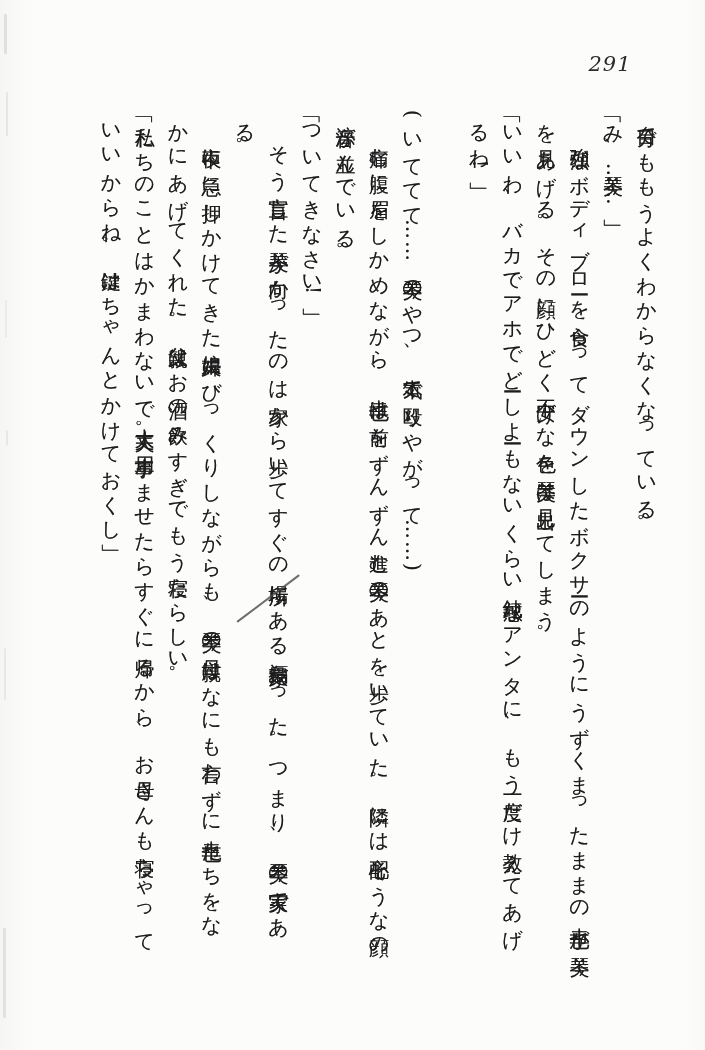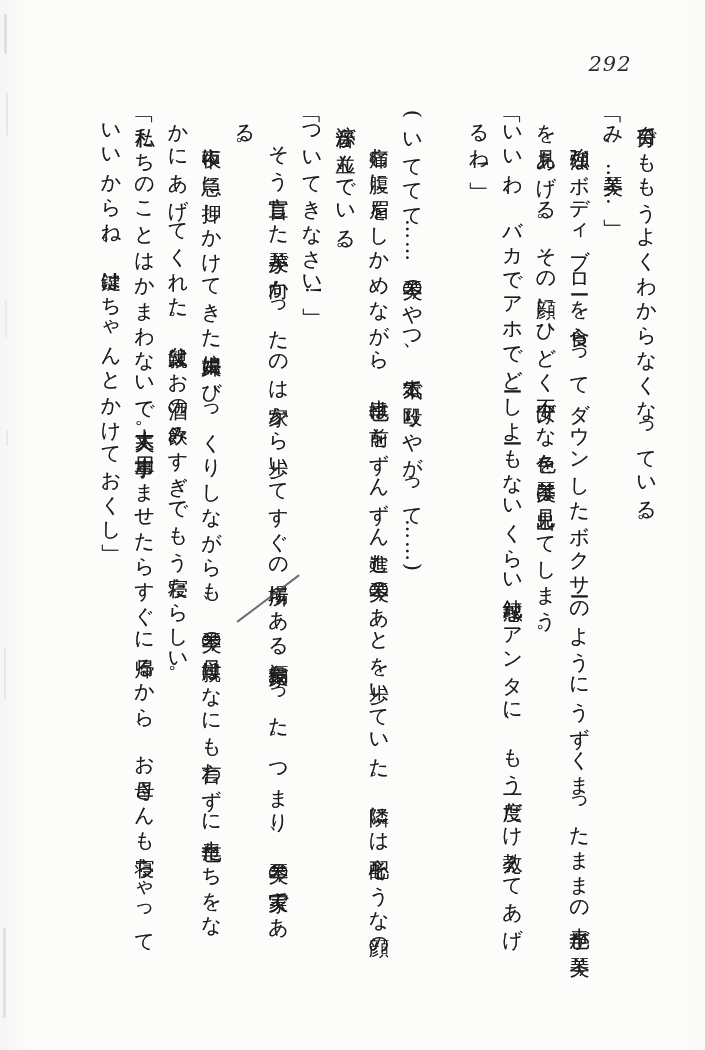--- a/index.html
+++ b/index.html
@@ -68,21 +68,21 @@
   .ea3 { left: 5px; top: 300px; width: 2px; height: 38px; opacity: .08; }
   .ea4 { left: 6px; top: 430px; width: 2px; height: 16px; opacity: .10; }
   .ea5 { left: 4px; top: 648px; width: 2px; height: 52px; opacity: .10; }
   .ea6 { left: 3px; top: 928px; width: 3px; height: 90px; opacity: .15; }
 </style>
 </head>
 <body>
 
 <div class="scan-shade"></div>
 
-<div class="page-number">292</div>
+<div class="page-number">291</div>
 
 <div class="text-columns">
     <p>自分でももうよくわからなくなっている。</p>
     <p>「み、美琴……」</p>
     <p class="indent">強烈なボディブローを食らってダウンしたボクサーのようにうずくまったままの幸也が美琴を見あげる。その顔にひどく不安げな色を美琴は見出してしまう。</p>
     <p>「いいわ、バカでアホでどーしよーもないくらい鈍感なアンタに、もう一度だけ教えてあげるわ!」</p>
     <p class="gap-before">(いててて……美琴のやつ、本気で殴りやがって……)</p>
     <p class="indent">痛む腹に眉をしかめながら、幸也は前をずんずん進む美琴のあとを歩いていた。隣には心配そうな顔の涼音が並んでいる。</p>
     <p>「ついてきなさい!」</p>
     <p class="indent">そう宣言した美琴が向かったのは家から歩いてすぐの場所にある福島家だった。つまり、美琴の実家である。</p>

